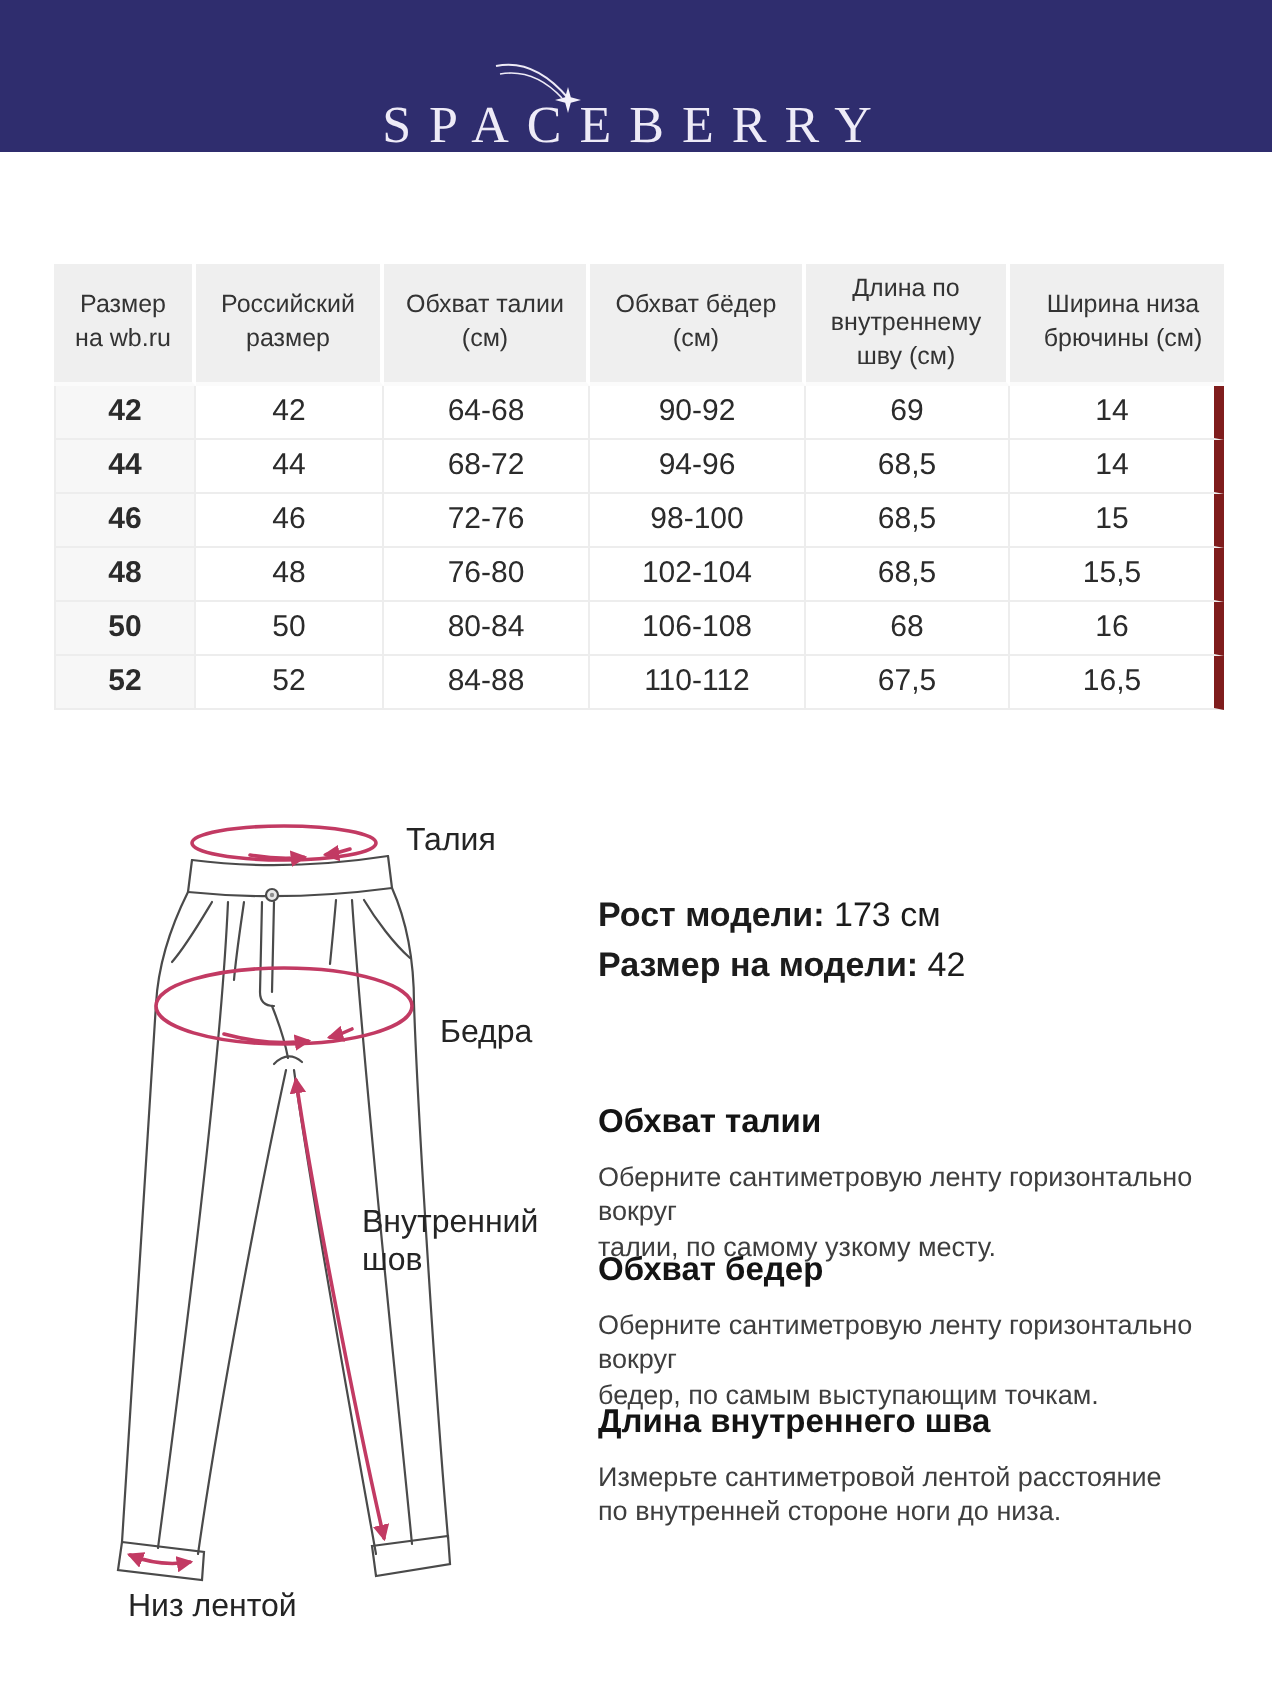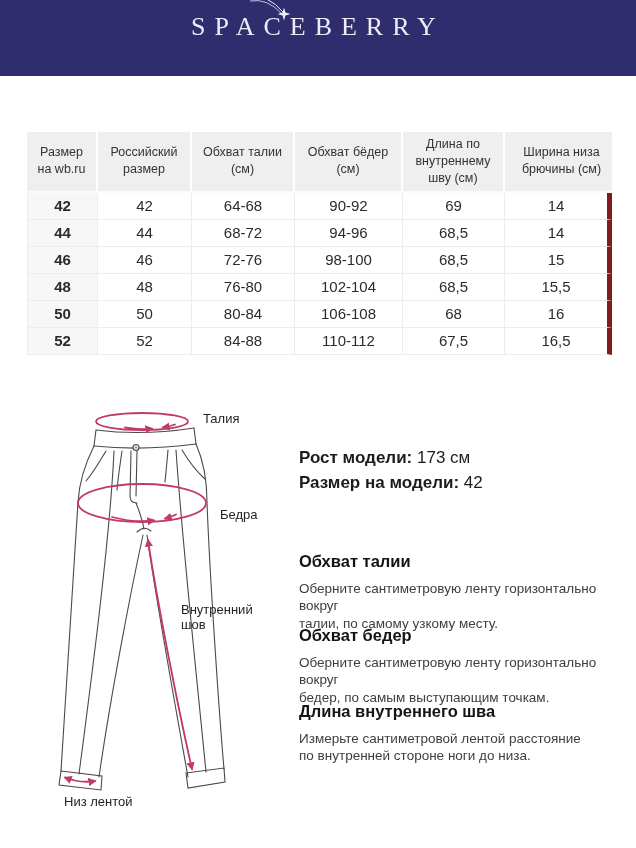--- a/index.html
+++ b/index.html
@@ -2,42 +2,42 @@
 <html><head>
 <meta charset="utf-8">
 <style>
   * { box-sizing: border-box; margin: 0; padding: 0; }
   html,body { background:#ffffff; }
   body { font-family: "Liberation Sans", sans-serif; }
   .page { position:relative; width:636px; height:848px; background:#ffffff; overflow:hidden; }
 
   
   .brand-bar { position:relative; width:636px; height:76px; background:#2f2d6e;
-               display:flex; align-items:flex-start; justify-content:center; }
+               display:flex; align-items:flex-end; justify-content:center; }
   .logo-wrap { position:relative; display:inline-block; }
   .logo-text { font-family:"Liberation Serif", serif; font-weight:400; color:#eeebf7;
                font-size:26px; letter-spacing:9px; line-height:1; padding-top:14px; }
   .comet { position:absolute; left:52px; top:-8px; width:52px; height:34px; }
 
   
   .table-wrap { margin:56px 0 0 27px; width:585px; }
   table.size-table { border-collapse:separate; border-spacing:0; table-layout:fixed; width:585px; }
   .size-table th { background:#efefef; color:#333333; font-weight:400; font-size:12.5px; line-height:1.35;
                    height:56px; text-align:center; vertical-align:middle; padding:4px 6px;
                    border-right:2px solid #ffffff; border-bottom:2px solid #fbfbfb; }
   .size-table th:last-child { border-right:none;padding-left:12px; }
   .size-table td { background:#ffffff; color:#2b2b2b; font-size:15px; height:27px; text-align:center;
                    vertical-align:middle; border-right:1px solid #ededed; border-bottom:1px solid #ededed; }
   .size-table td:first-child { background:#f7f7f7; font-weight:700; border-left:1px solid #ededed; }
   .size-table td:last-child { border-right:5px solid #7f1d1d; }
 
   
   .lower { position:relative; width:636px; height:458px; margin-top:40px; }
   .pants-svg { position:absolute; left:30px; top:5px; width:250px; height:420px; }
-  .diagram-label { position:absolute; font-size:13px; font-weight:500; color:#242424; line-height:1.2;
+  .diagram-label { position:absolute; font-size:16px; font-weight:500; color:#242424; line-height:1.2;
                    white-space:pre-line; }
   .lbl-waist { left:203px; top:16px; }
   .lbl-hips { left:220px; top:112px; }
   .lbl-inseam { left:181px; top:207px; width:104px; }
   .lbl-hem { left:64px; top:399px; }
 
   .model-info { position:absolute; left:299px; top:50px; }
   .model-line { font-size:17px; line-height:25px; color:#1c1c1c; }
   .model-line .ml-label { font-weight:700; }
   .model-line .ml-value { font-weight:400; }

